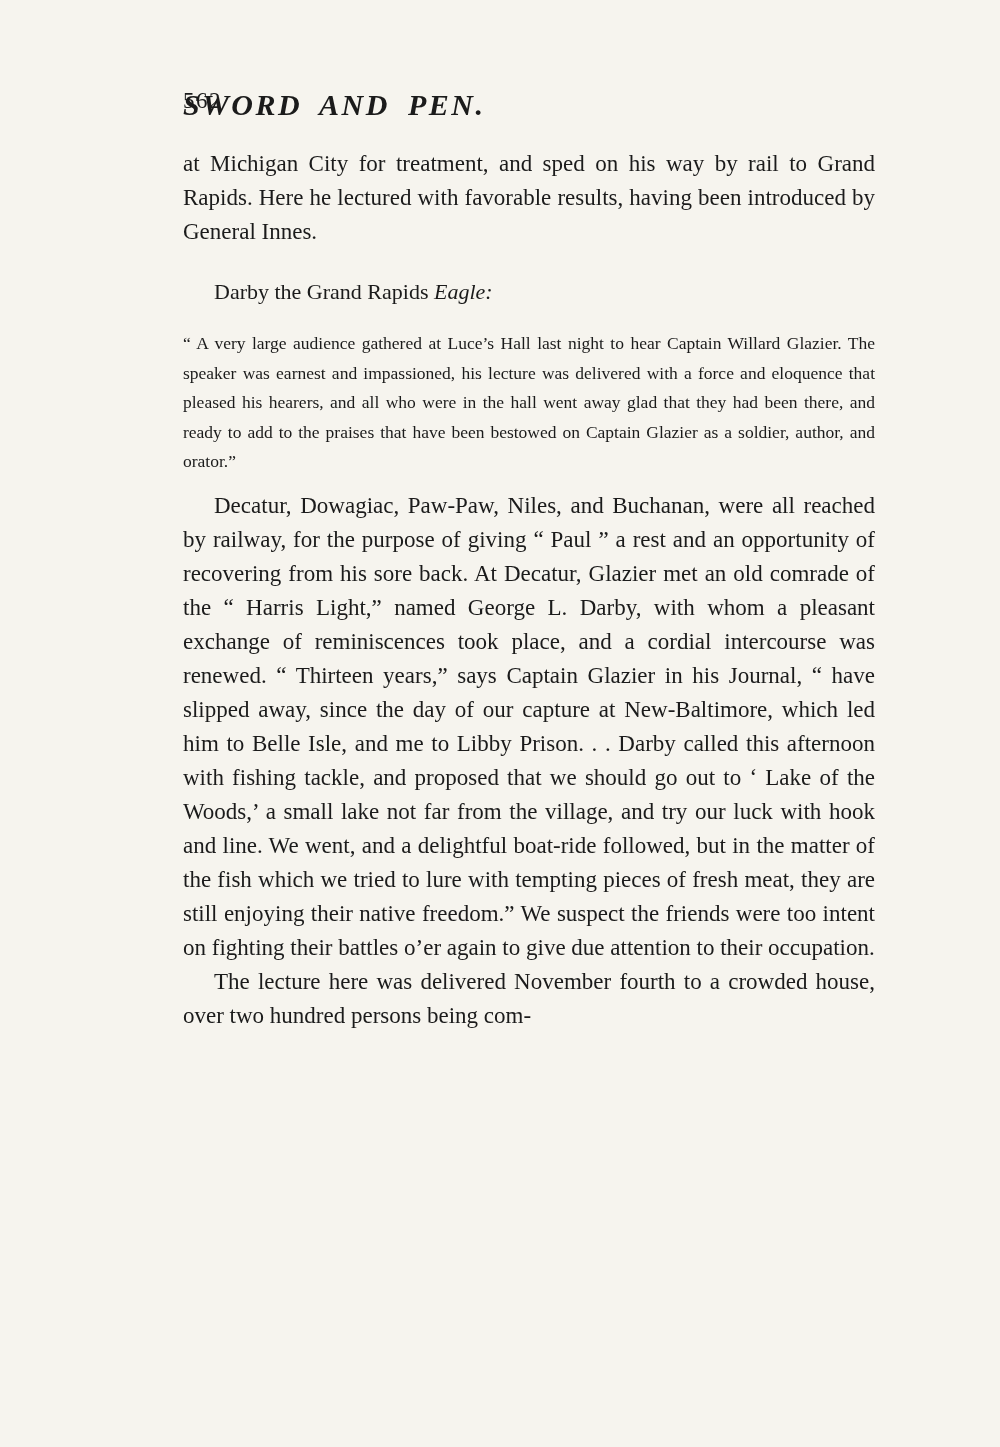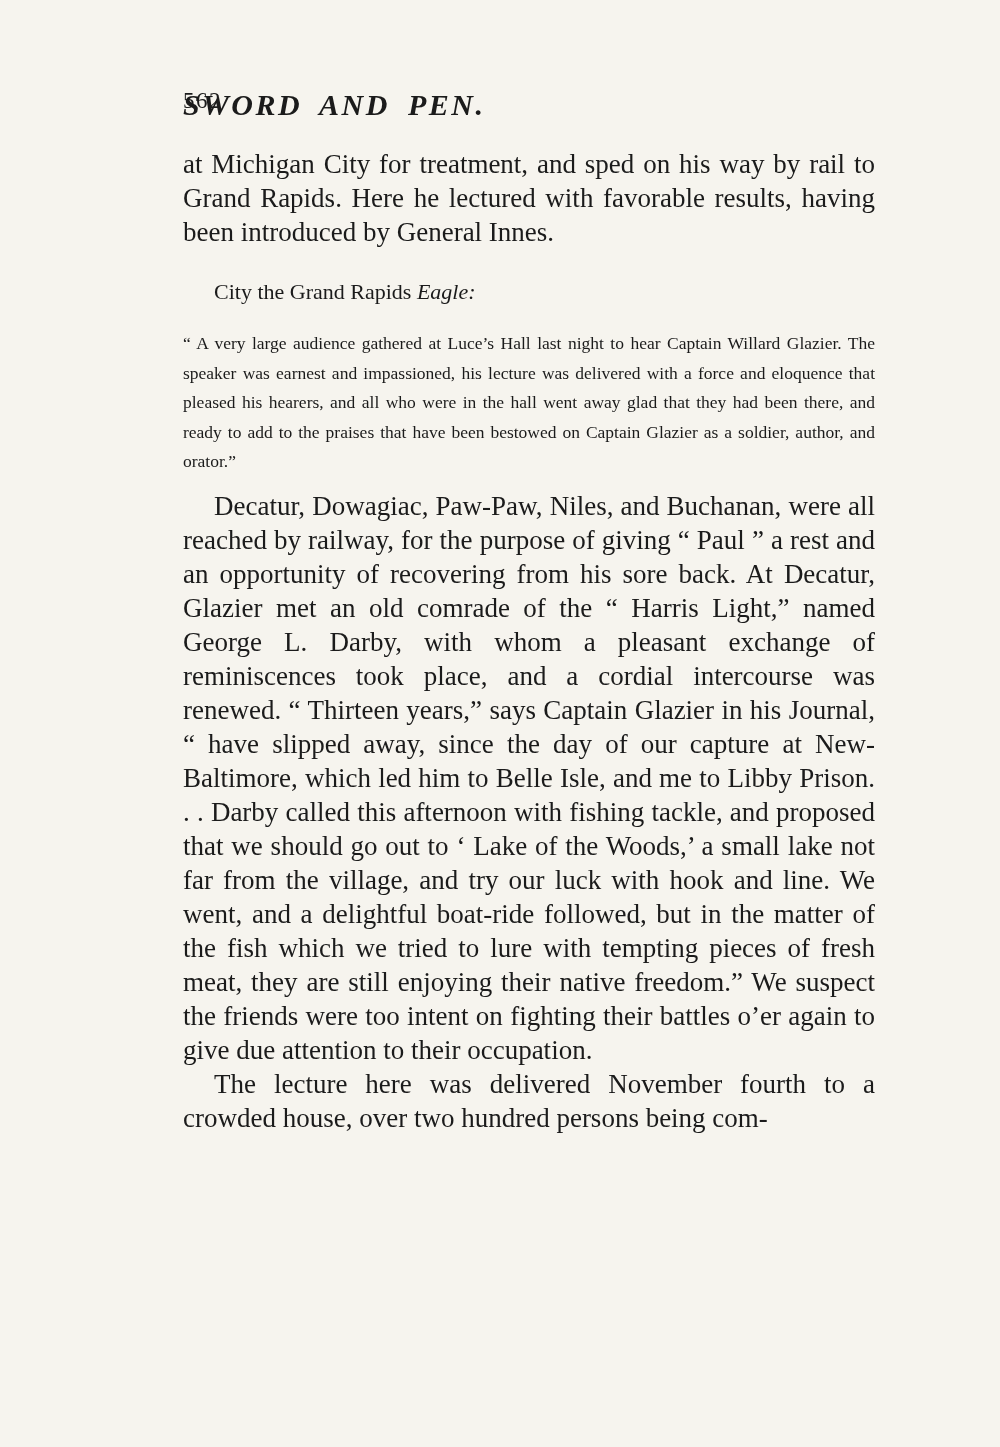--- a/index.html
+++ b/index.html
@@ -41,21 +41,21 @@
     font-size: 30px;
     letter-spacing: 2.5px;
     word-spacing: 8px;
     padding-top: 2px;
   }
   p {
     margin: 0;
     text-align: justify;
   }
   .body-text {
-    font-size: 27px;
+    font-size: 23px;
     line-height: 34px;
   }
   .para-opening {
     margin-top: 19px;
   }
   .para-said {
     margin-top: 26px;
     text-indent: 31px;
     font-size: 22px;
     line-height: 34px;
@@ -81,21 +81,21 @@
 <div class="page">
   <div class="content">
 
     <div class="page-header">
       <span class="page-number">562</span>
       <div class="running-title">SWORD AND PEN.</div>
     </div>
 
     <p class="body-text para-opening">at Michigan City for treatment, and sped on his way by rail to Grand Rapids.   Here he lectured with favorable results, having been introduced by General Innes.</p>
 
-    <p class="para-said"><span>City the Grand Rapids </span><span class="italic">Eagle:</span></p>
+    <p class="para-said"><span>Darby the Grand Rapids </span><span class="italic">Eagle:</span></p>
 
     <p class="quote-block">“ A very large audience gathered at Luce’s Hall last night to hear Captain Willard Glazier.   The speaker was earnest and impassioned, his lecture was delivered with a force and eloquence that pleased his hearers, and all who were in the hall went away glad that they had been there, and ready to add to the praises that have been bestowed on Captain Glazier as a soldier, author, and orator.”</p>
 
     <p class="body-text para-main">Decatur, Dowagiac, Paw-Paw, Niles, and Buchanan, were all reached by railway, for the purpose of giving “ Paul ” a rest and an opportunity of recovering from his sore back.   At Decatur, Glazier met an old comrade of the “ Harris Light,” named George L. Darby, with whom a pleasant exchange of reminiscences took place, and a cordial intercourse was renewed.   “ Thirteen years,” says Captain Glazier in his Journal, “ have slipped away, since the day of our capture at New-Baltimore, which led him to Belle Isle, and me to Libby Prison. . .   Darby called this afternoon with fishing tackle, and proposed that we should go out to ‘ Lake of the Woods,’ a small lake not far from the village, and try our luck with hook and line.   We went, and a delightful boat-ride followed, but in the matter of the fish which we tried to lure with tempting pieces of fresh meat, they are still enjoying their native freedom.”   We suspect the friends were too intent on fighting their battles o’er again to give due attention to their occupation.</p>
 
     <p class="body-text para-closing">The lecture here was delivered November fourth to a crowded house, over two hundred persons being com-</p>
 
   </div>
 </div>
 

